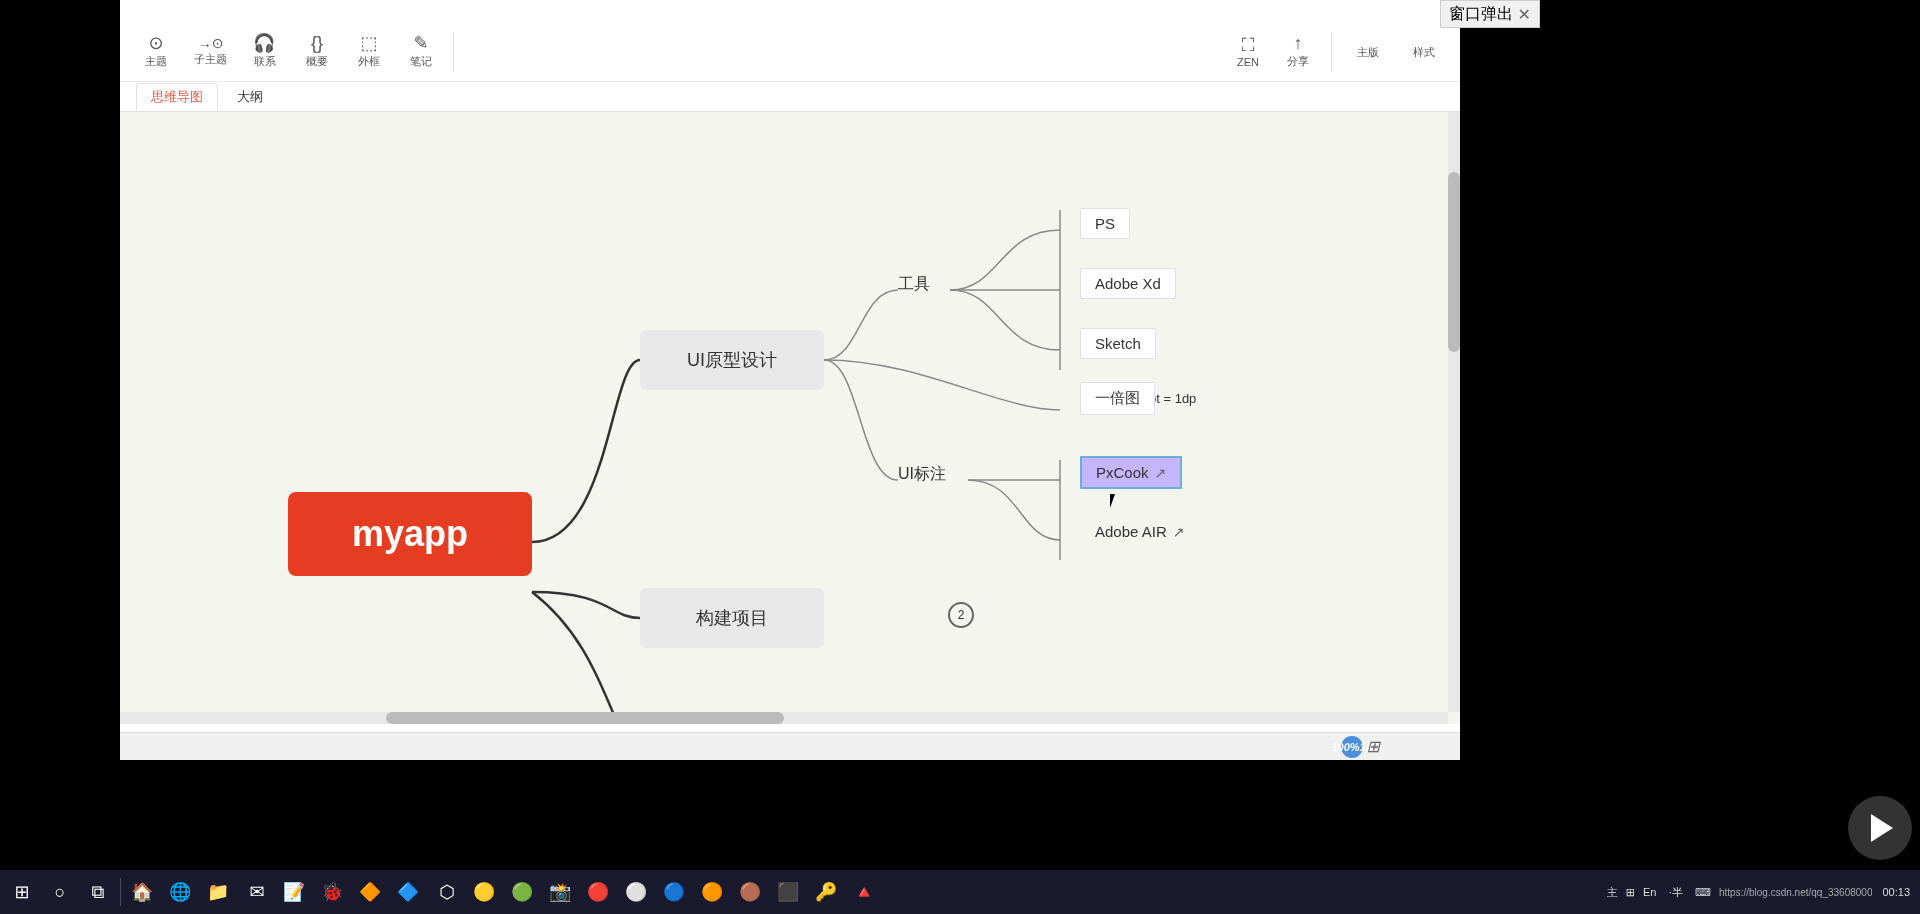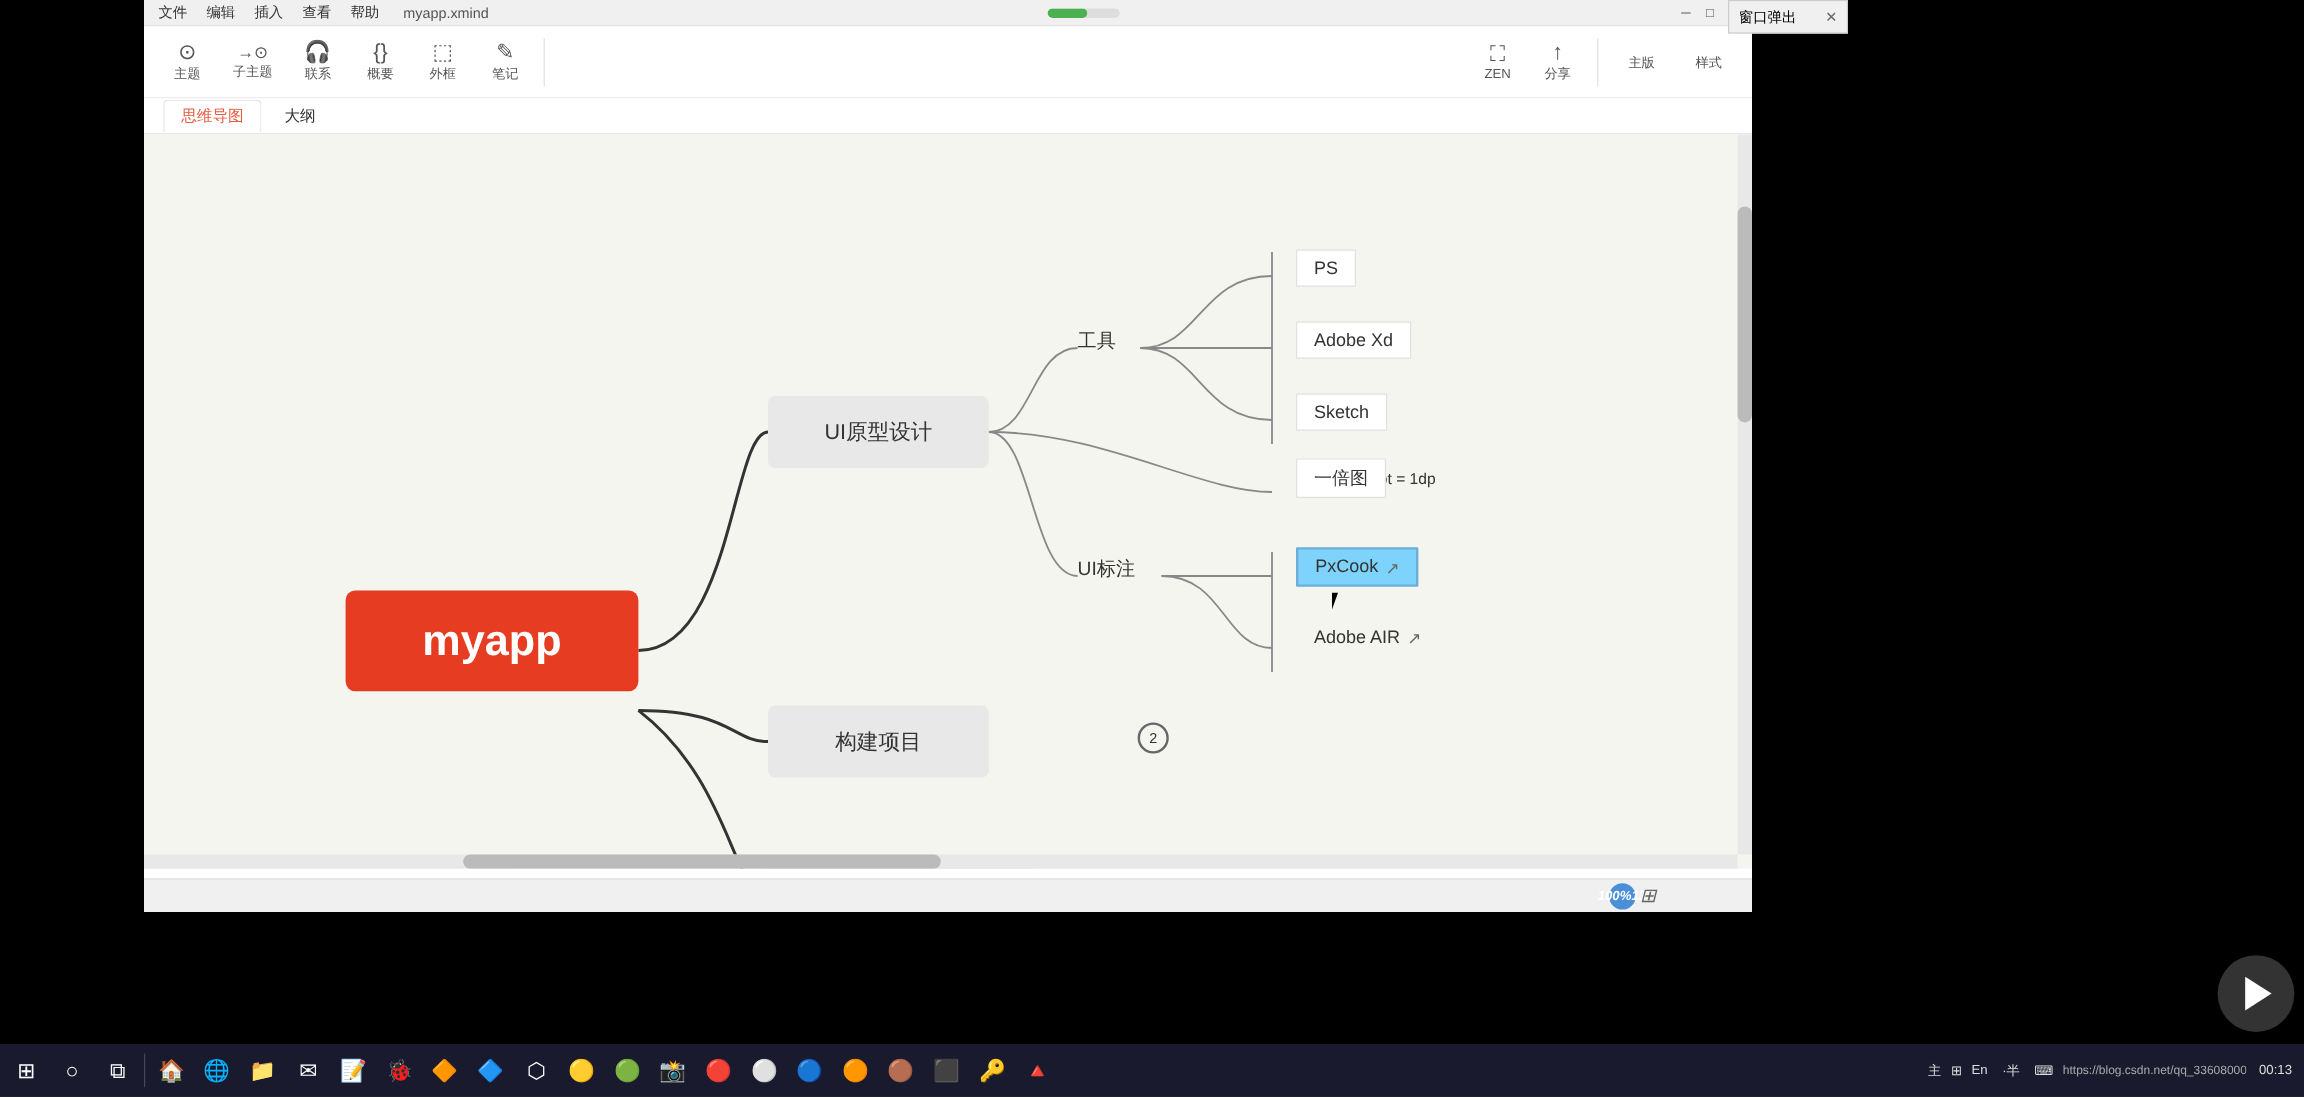--- a/index.html
+++ b/index.html
@@ -267,21 +267,21 @@
       border-radius: 1px;
       display: flex;
       align-items: center;
       padding: 6px 14px;
       font-size: 15px;
       color: #333;
       white-space: nowrap;
     }
     .node-leaf.highlighted {
       border: 2px solid #6baed6;
-      background: #7dd3fc;
+      background: #c4b5fd;
       align-items: flex-end;
     }
     .node-leaf .ext-icon {
       font-size: 14px;
       color: #666;
       margin-left: 6px;
     }
 
     
     .badge {
@@ -460,38 +460,20 @@
       margin-left: 4px;
     }
   </style>
 </head>
 <body>
 
 <div class="left-black"></div>
 
 <div class="main-window">
 
-  <div class="title-bar">
-    <div class="title-bar-left">
-      <span style="cursor:pointer;font-size:12px;padding:0 4px;">文件</span>
-      <span style="cursor:pointer;font-size:12px;padding:0 4px;">编辑</span>
-      <span style="cursor:pointer;font-size:12px;padding:0 4px;">插入</span>
-      <span style="cursor:pointer;font-size:12px;padding:0 4px;">查看</span>
-      <span style="cursor:pointer;font-size:12px;padding:0 4px;">帮助</span>
-      <span style="font-size:12px;margin-left:8px;color:#555;">myapp.xmind</span>
-    </div>
-    <div class="progress-bar-small">
-      <div class="progress-fill"></div>
-    </div>
-    <div class="title-bar-right">
-      <span class="title-bar-btn">─</span>
-      <span class="title-bar-btn">□</span>
-      <span class="title-bar-btn">✕</span>
-    </div>
-  </div>
 
   <div class="toolbar">
     <div class="toolbar-group">
       <span class="toolbar-icon">⊙</span>
       <span class="toolbar-label">主题</span>
     </div>
     <div class="toolbar-group">
       <span class="toolbar-icon" style="font-size:14px;">→⊙</span>
       <span class="toolbar-label">子主题</span>
     </div>
@@ -643,21 +625,21 @@
     <div class="status-center">
       <div class="zoom-btn">
         <span>100%13</span>
       </div>
       <span style="font-size:16px;cursor:pointer;">⊞</span>
     </div>
   </div>
 
 </div>
 
-<div class="right-panel" style="position:absolute;left:1440px;top:0;width:100px;height:28px;background:#f0f0f0;border:1px solid #ccc;display:flex;align-items:center;padding:0 8px;font-size:12px;z-index:50;">
+<div class="right-panel" style="position:absolute;left:1440px;top:0;width:100px;height:28px;background:#f0f0f0;border:1px solid #ccc;display:flex;align-items:center;padding:0 8px;font-size:16px;z-index:50;">
   <span style="flex:1;">窗口弹出</span>
   <span style="cursor:pointer;color:#666;">✕</span>
 </div>
 
 <div class="video-btn">
   <div class="video-play"></div>
 </div>
 
 <div class="taskbar">
   <div class="taskbar-icon">

